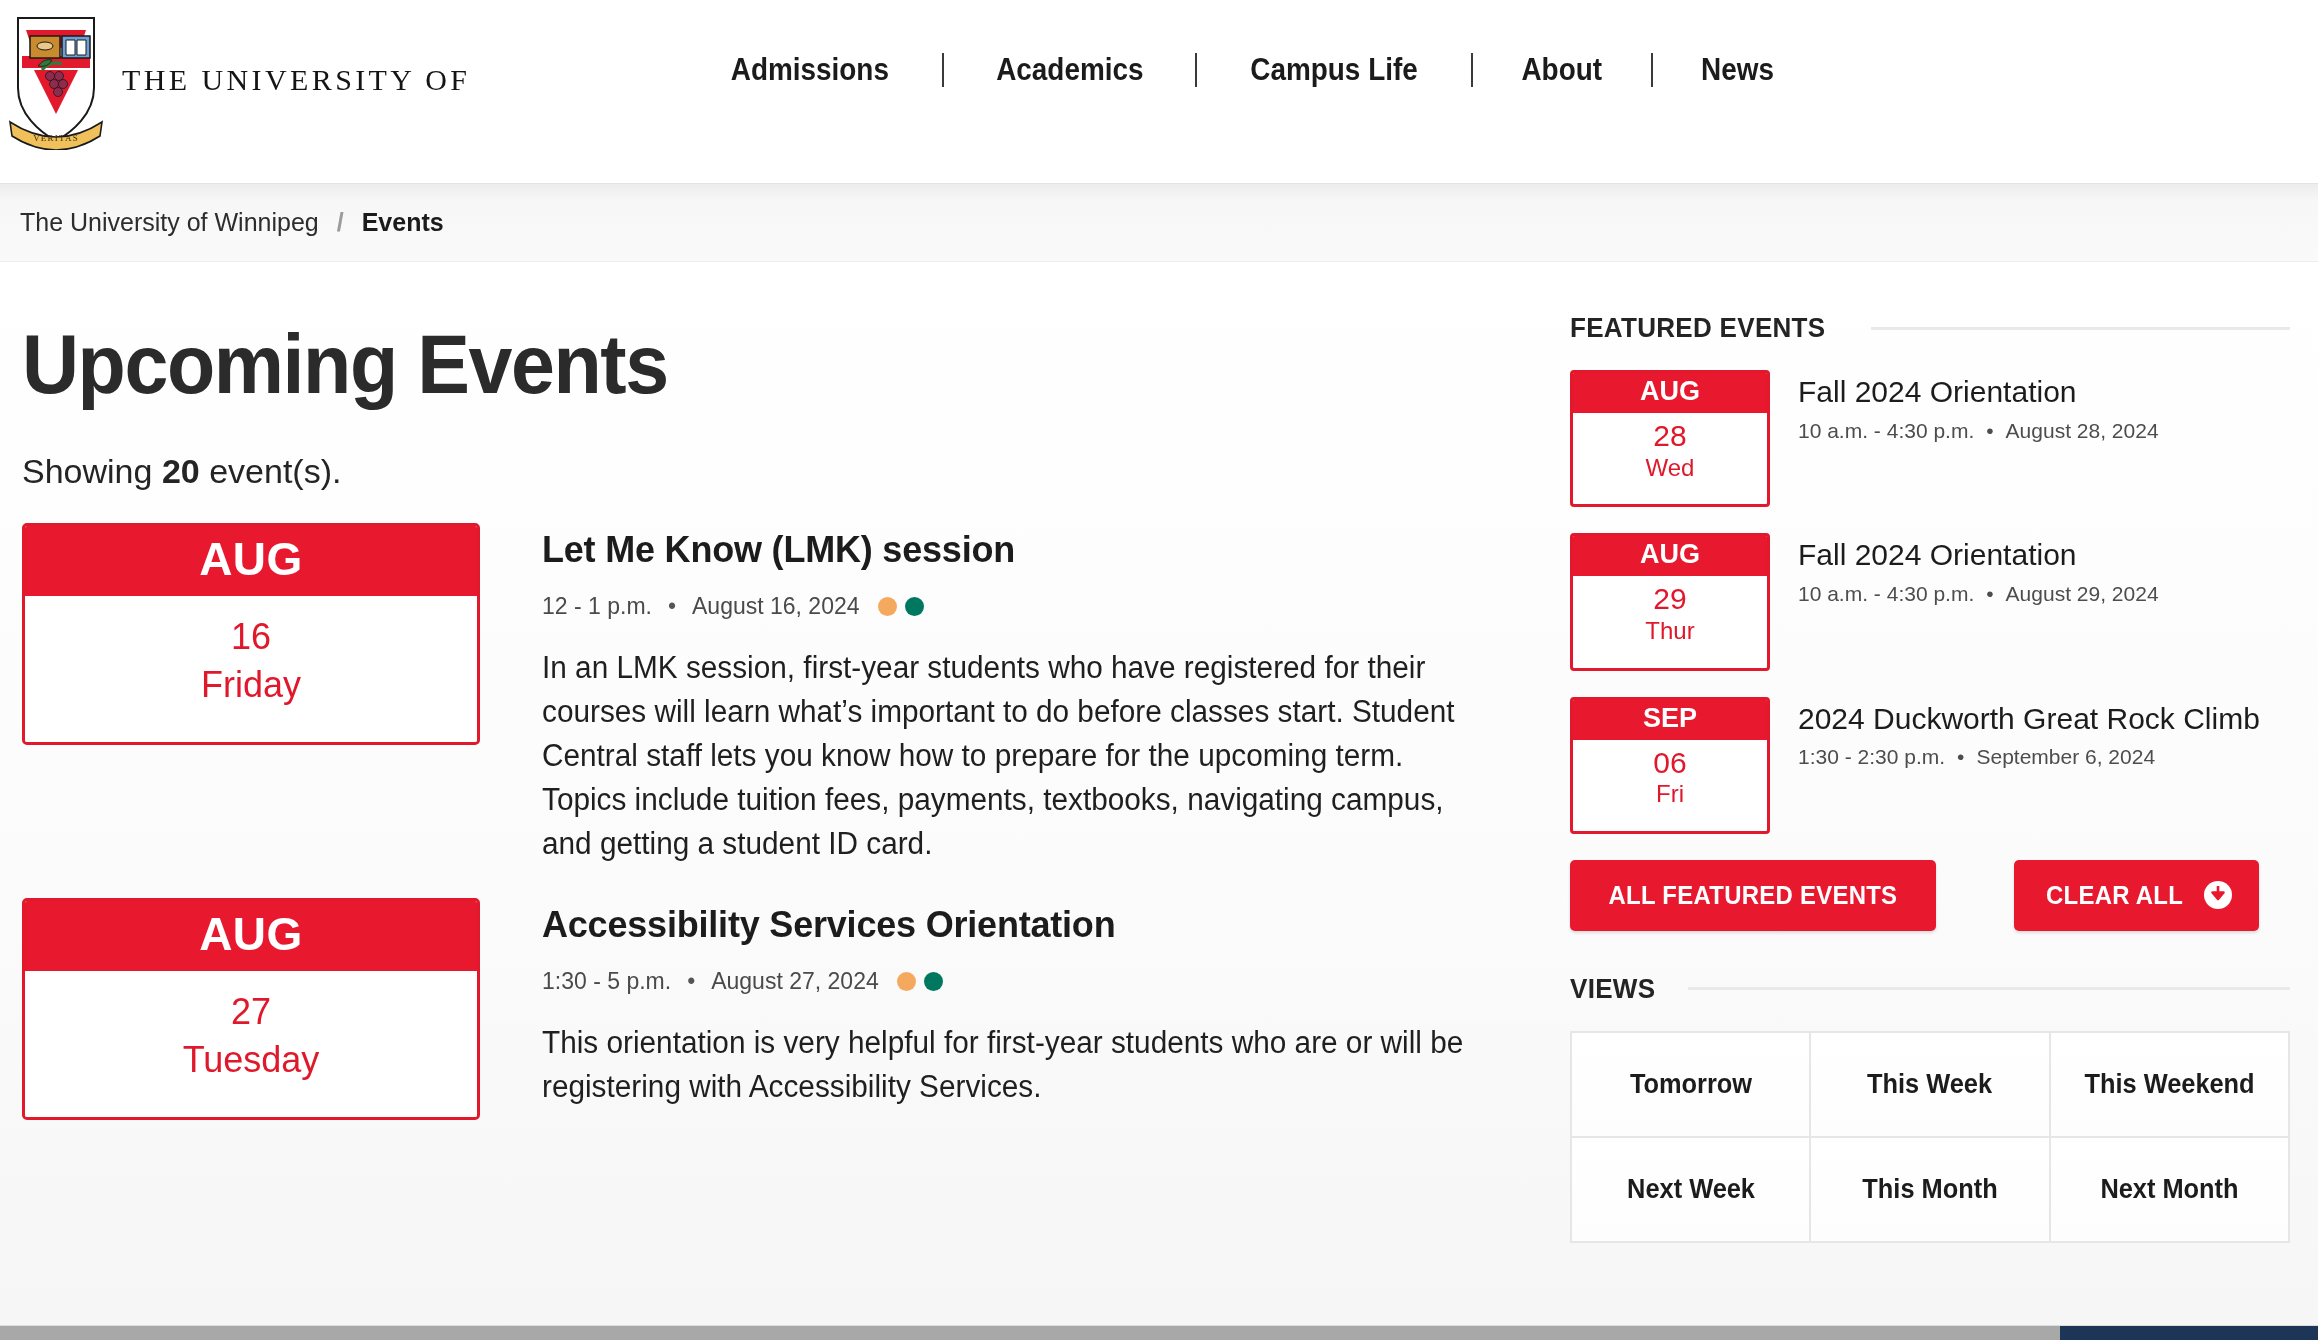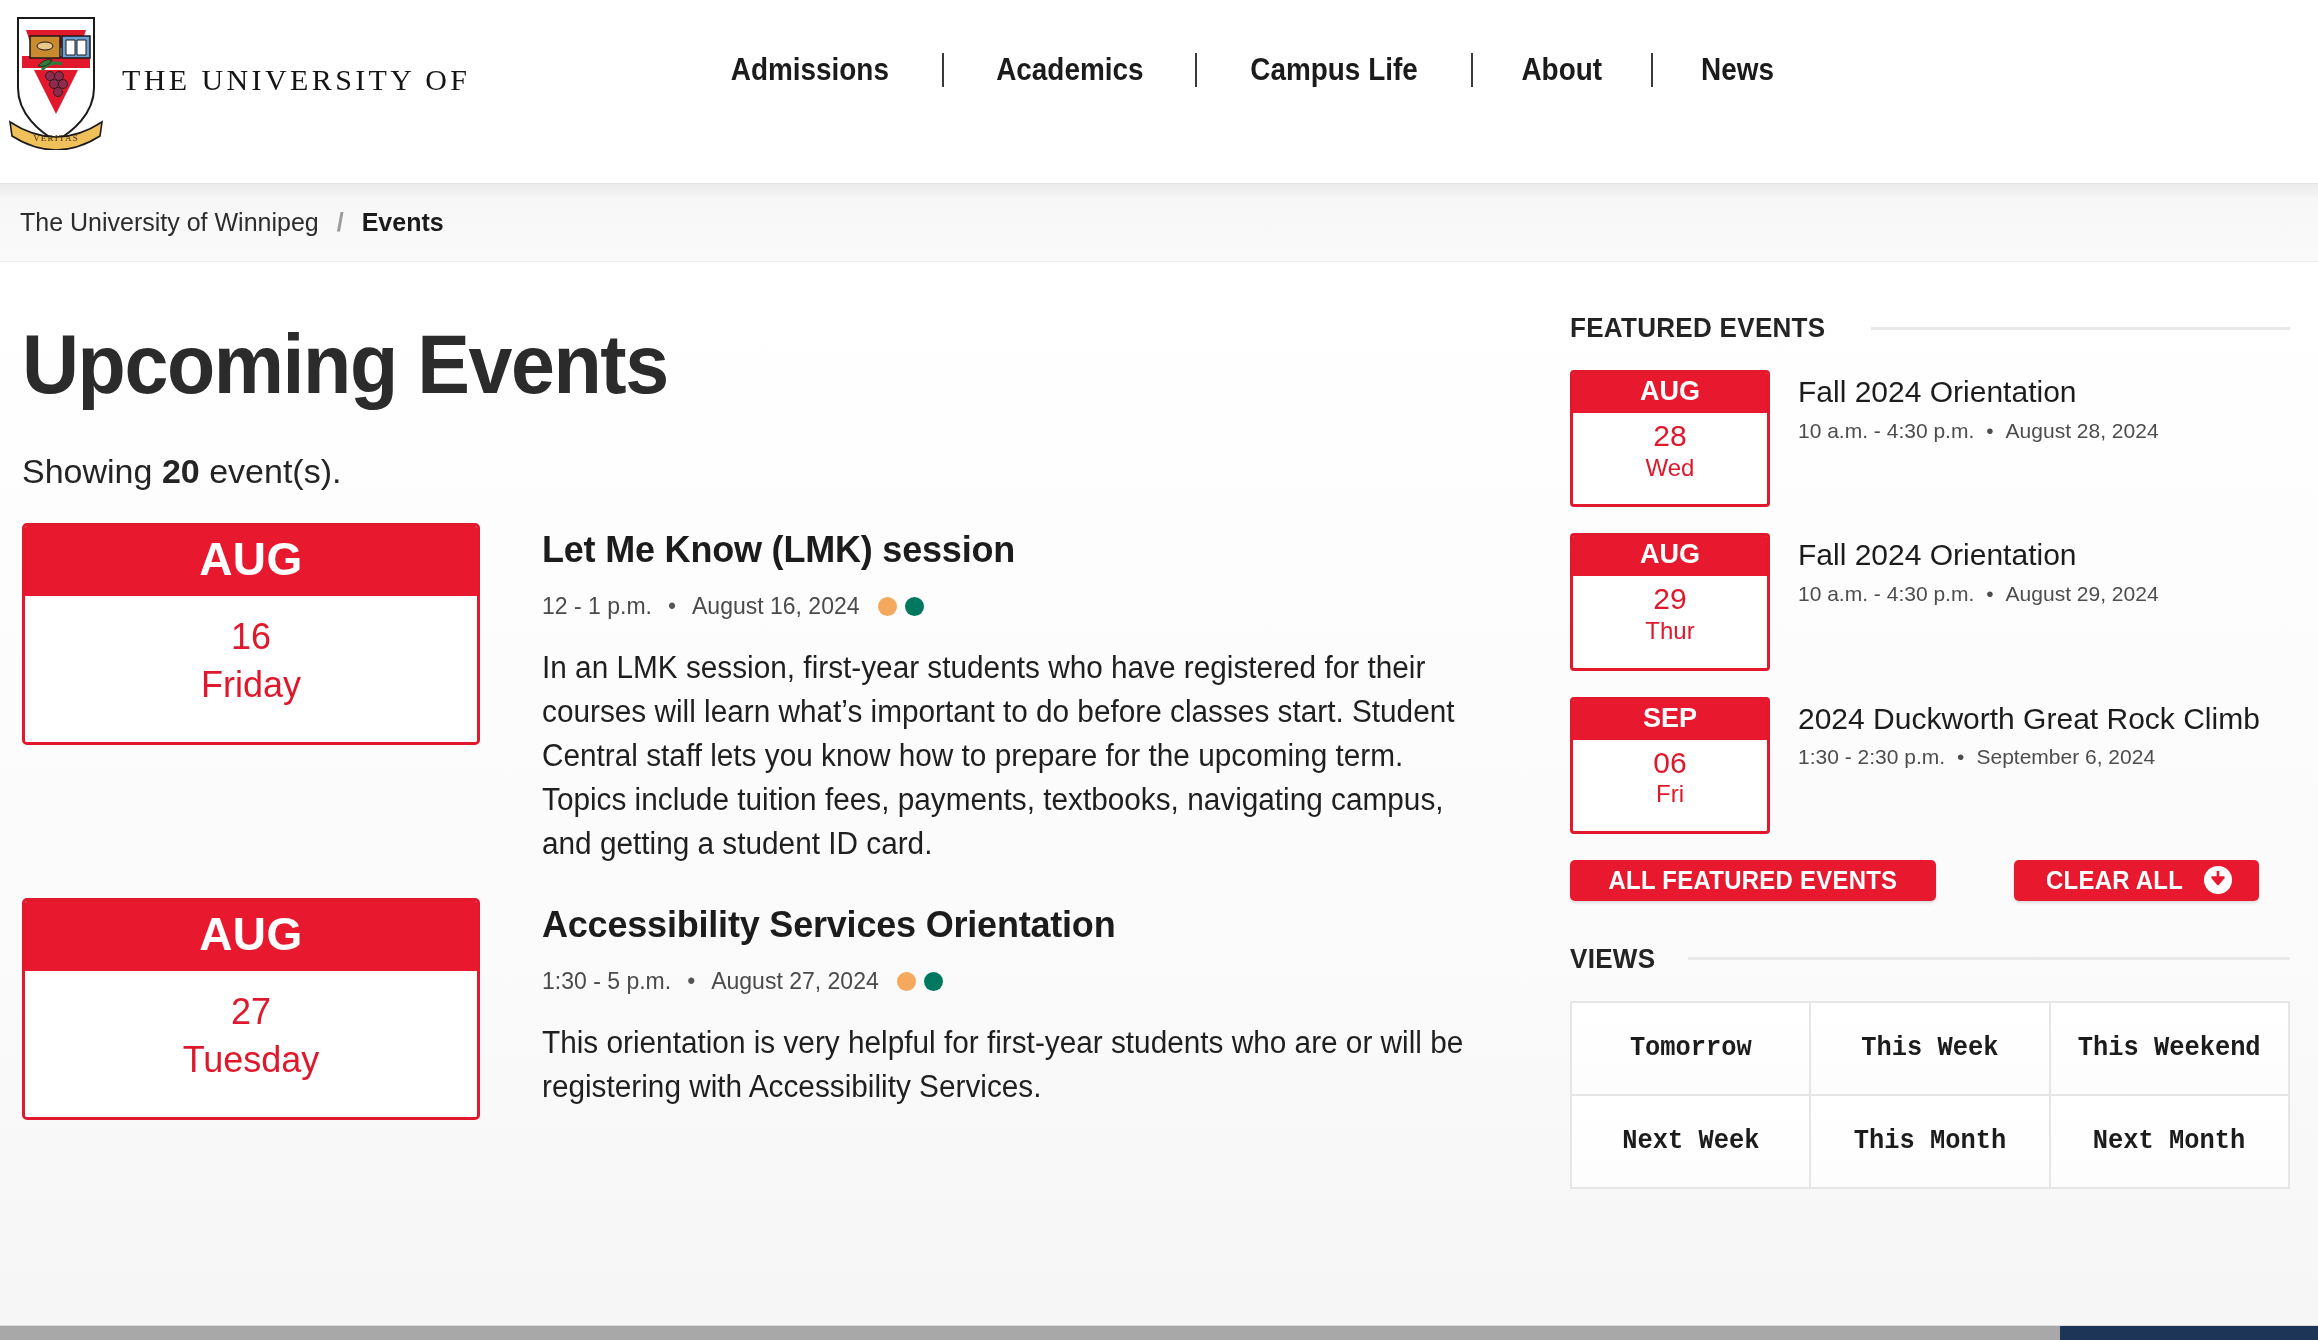--- a/index.html
+++ b/index.html
@@ -289,21 +289,21 @@
 
   .btn-row { display: flex; margin-top: 22px; }
   .btn {
     background: #e8192e;
     color: #ffffff;
     border: none;
     border-radius: 5px;
     font-size: 26px;
     font-weight: 800;
     letter-spacing: 0.3px;
-    padding: 5px 26px;
+    padding: 20px 26px;
     cursor: pointer;
     font-family: "Liberation Sans", sans-serif;
     display: flex;
     justify-content: center;
     white-space: nowrap;
     box-shadow: 0 2px 3px rgba(0,0,0,0.12);
   }
   .btn .lbl { transform: scaleX(0.92); transform-origin: center; }
   .btn-all { margin-right: 78px; }
   .dl-icon { margin-left: 14px; display: inline-flex; }
@@ -311,31 +311,30 @@
   .views-grid {
     margin-top: 14px;
     display: grid;
     grid-template-columns: 1fr 1fr 1fr;
     border-top: 2px solid #e4e6e7;
     border-left: 2px solid #e4e6e7;
   }
   .view-cell {
     border-right: 2px solid #e4e6e7;
     border-bottom: 2px solid #e4e6e7;
-    height: 93px;
+    height: 105px;
     display: flex;
     align-items: center;
     justify-content: center;
     font-size: 27px;
     font-weight: 700;
     color: #1c1c1c;
     background: linear-gradient(180deg,#ffffff 0%, #fdfdfd 100%);
     cursor: pointer;
     transform-origin: center;
-    font-family: Liberation Mono, monospace;
   }
   .view-cell span { transform: scaleX(0.94); display: inline-block; }
 
   
   .h-scrollbar {
     position: absolute;
     left: 0; bottom: 0;
     width: 2318px;
     height: 15px;
     background: #f0f0f0;

